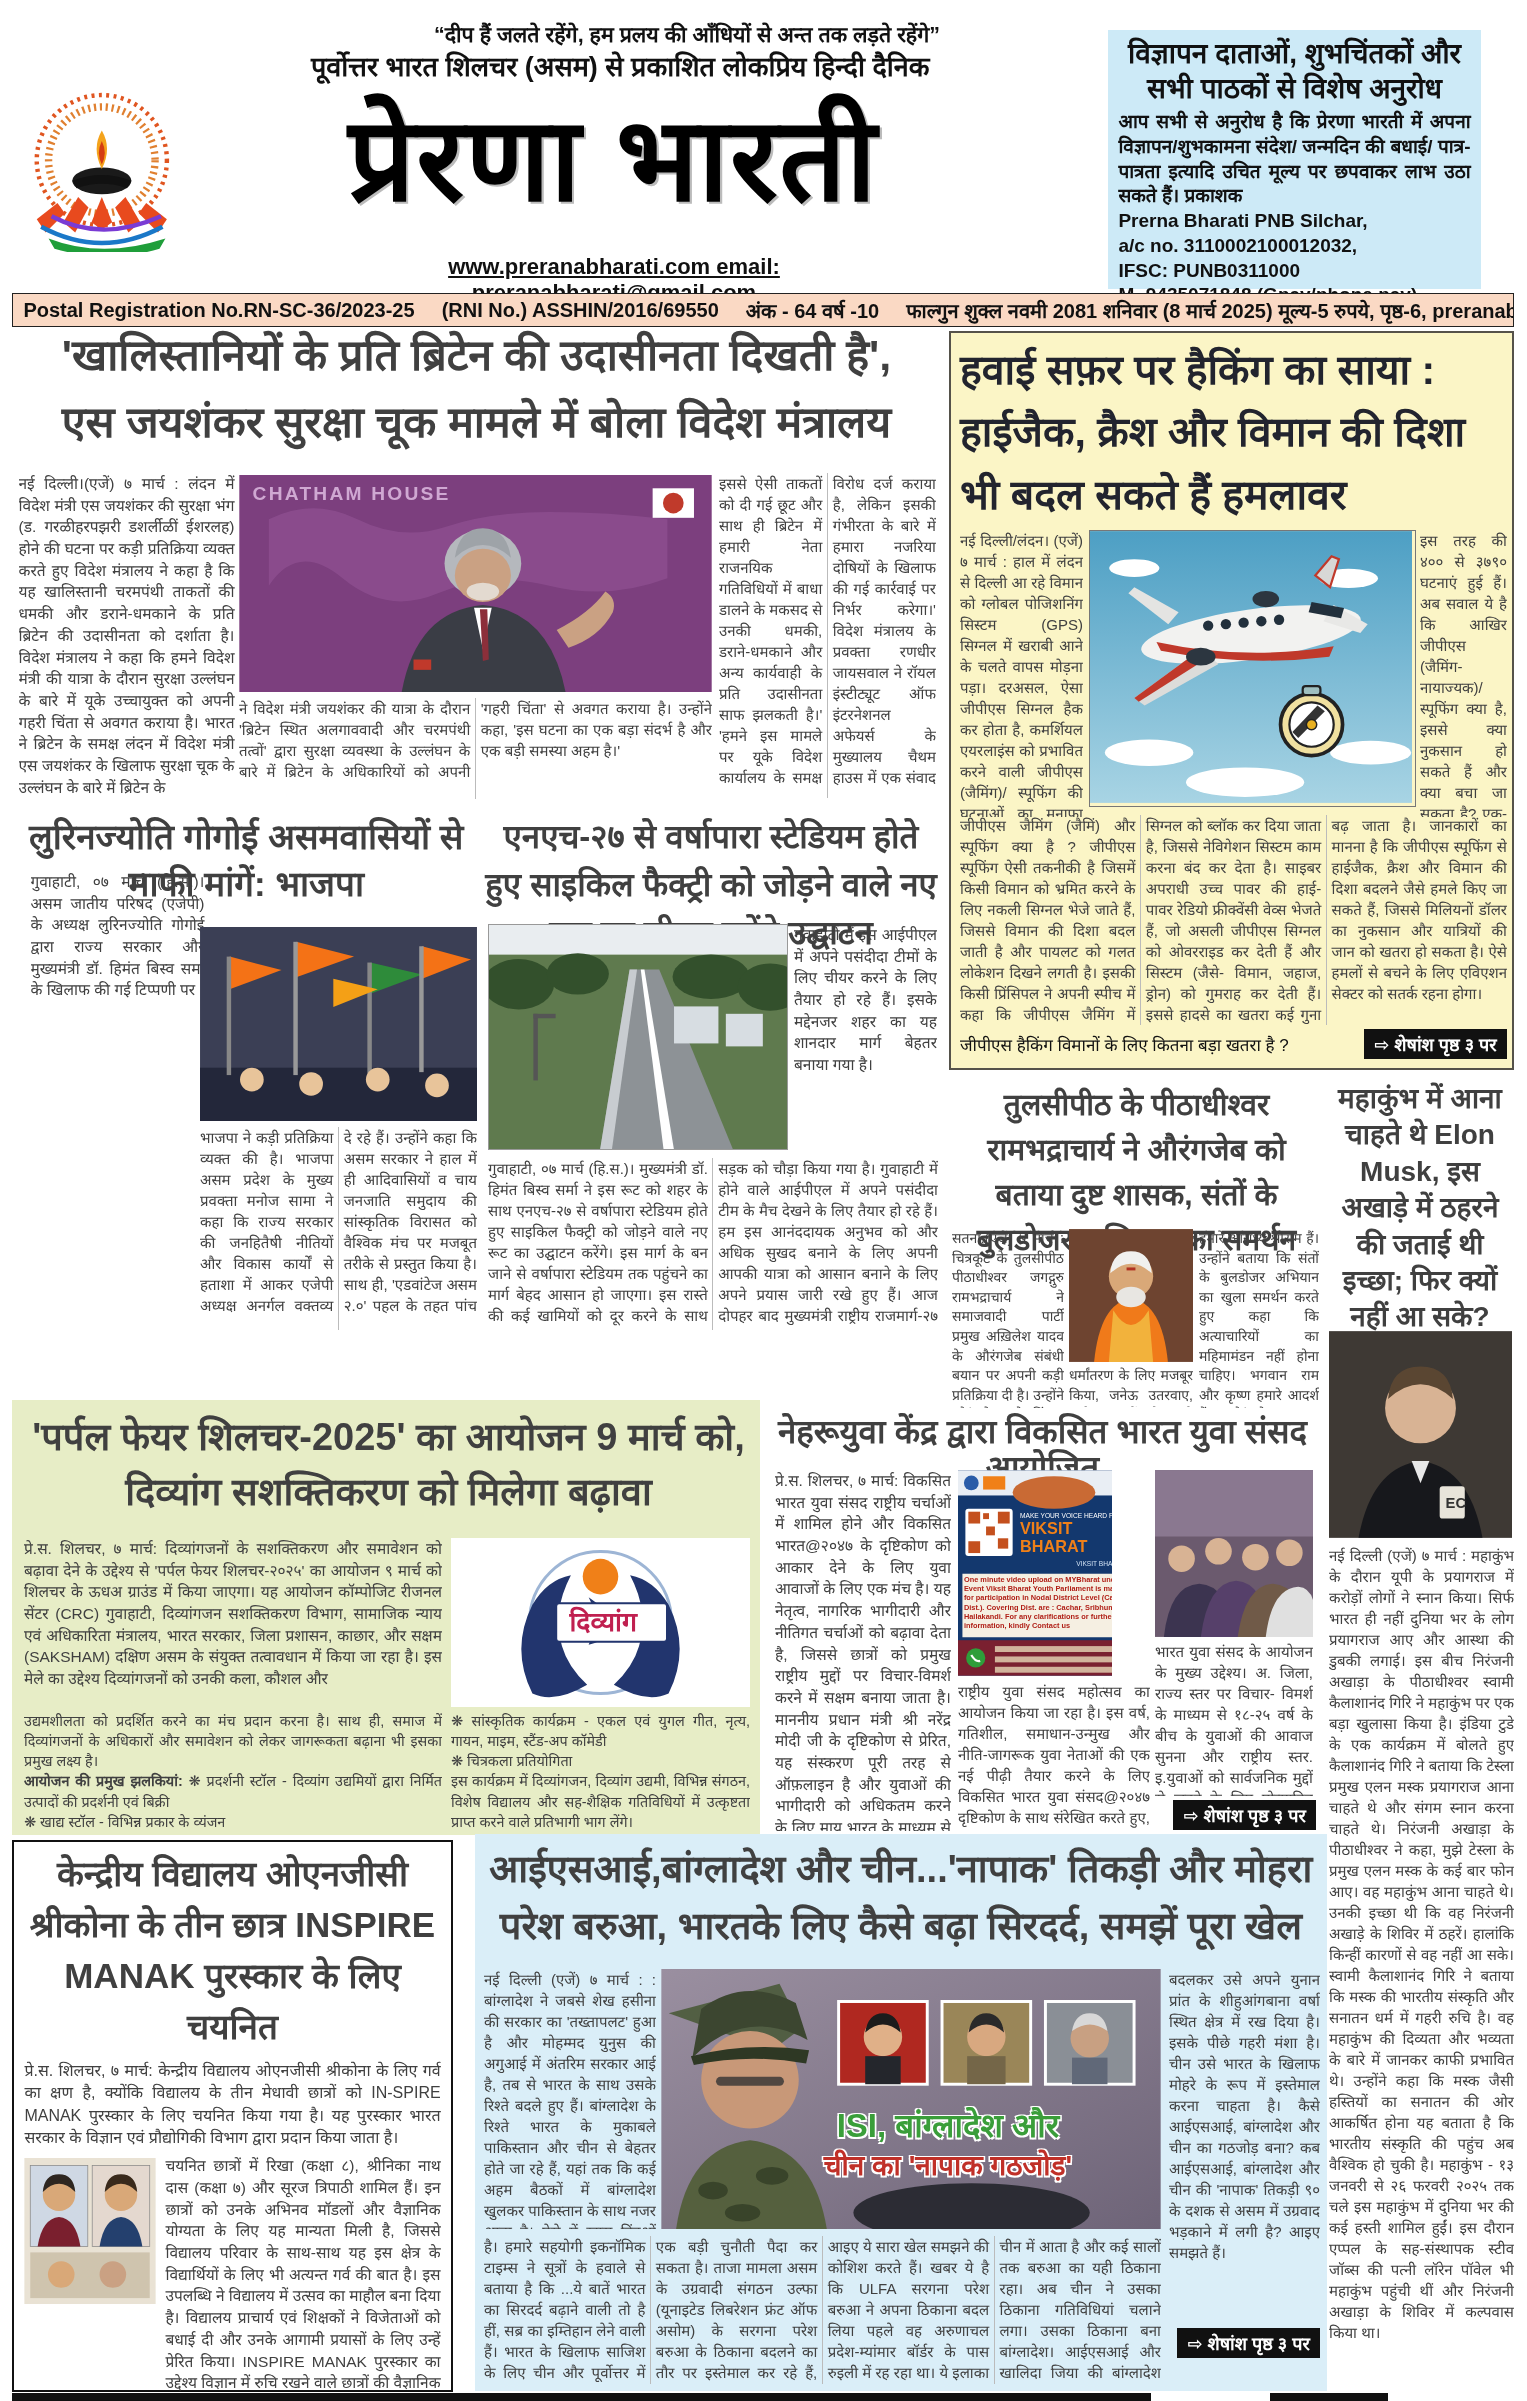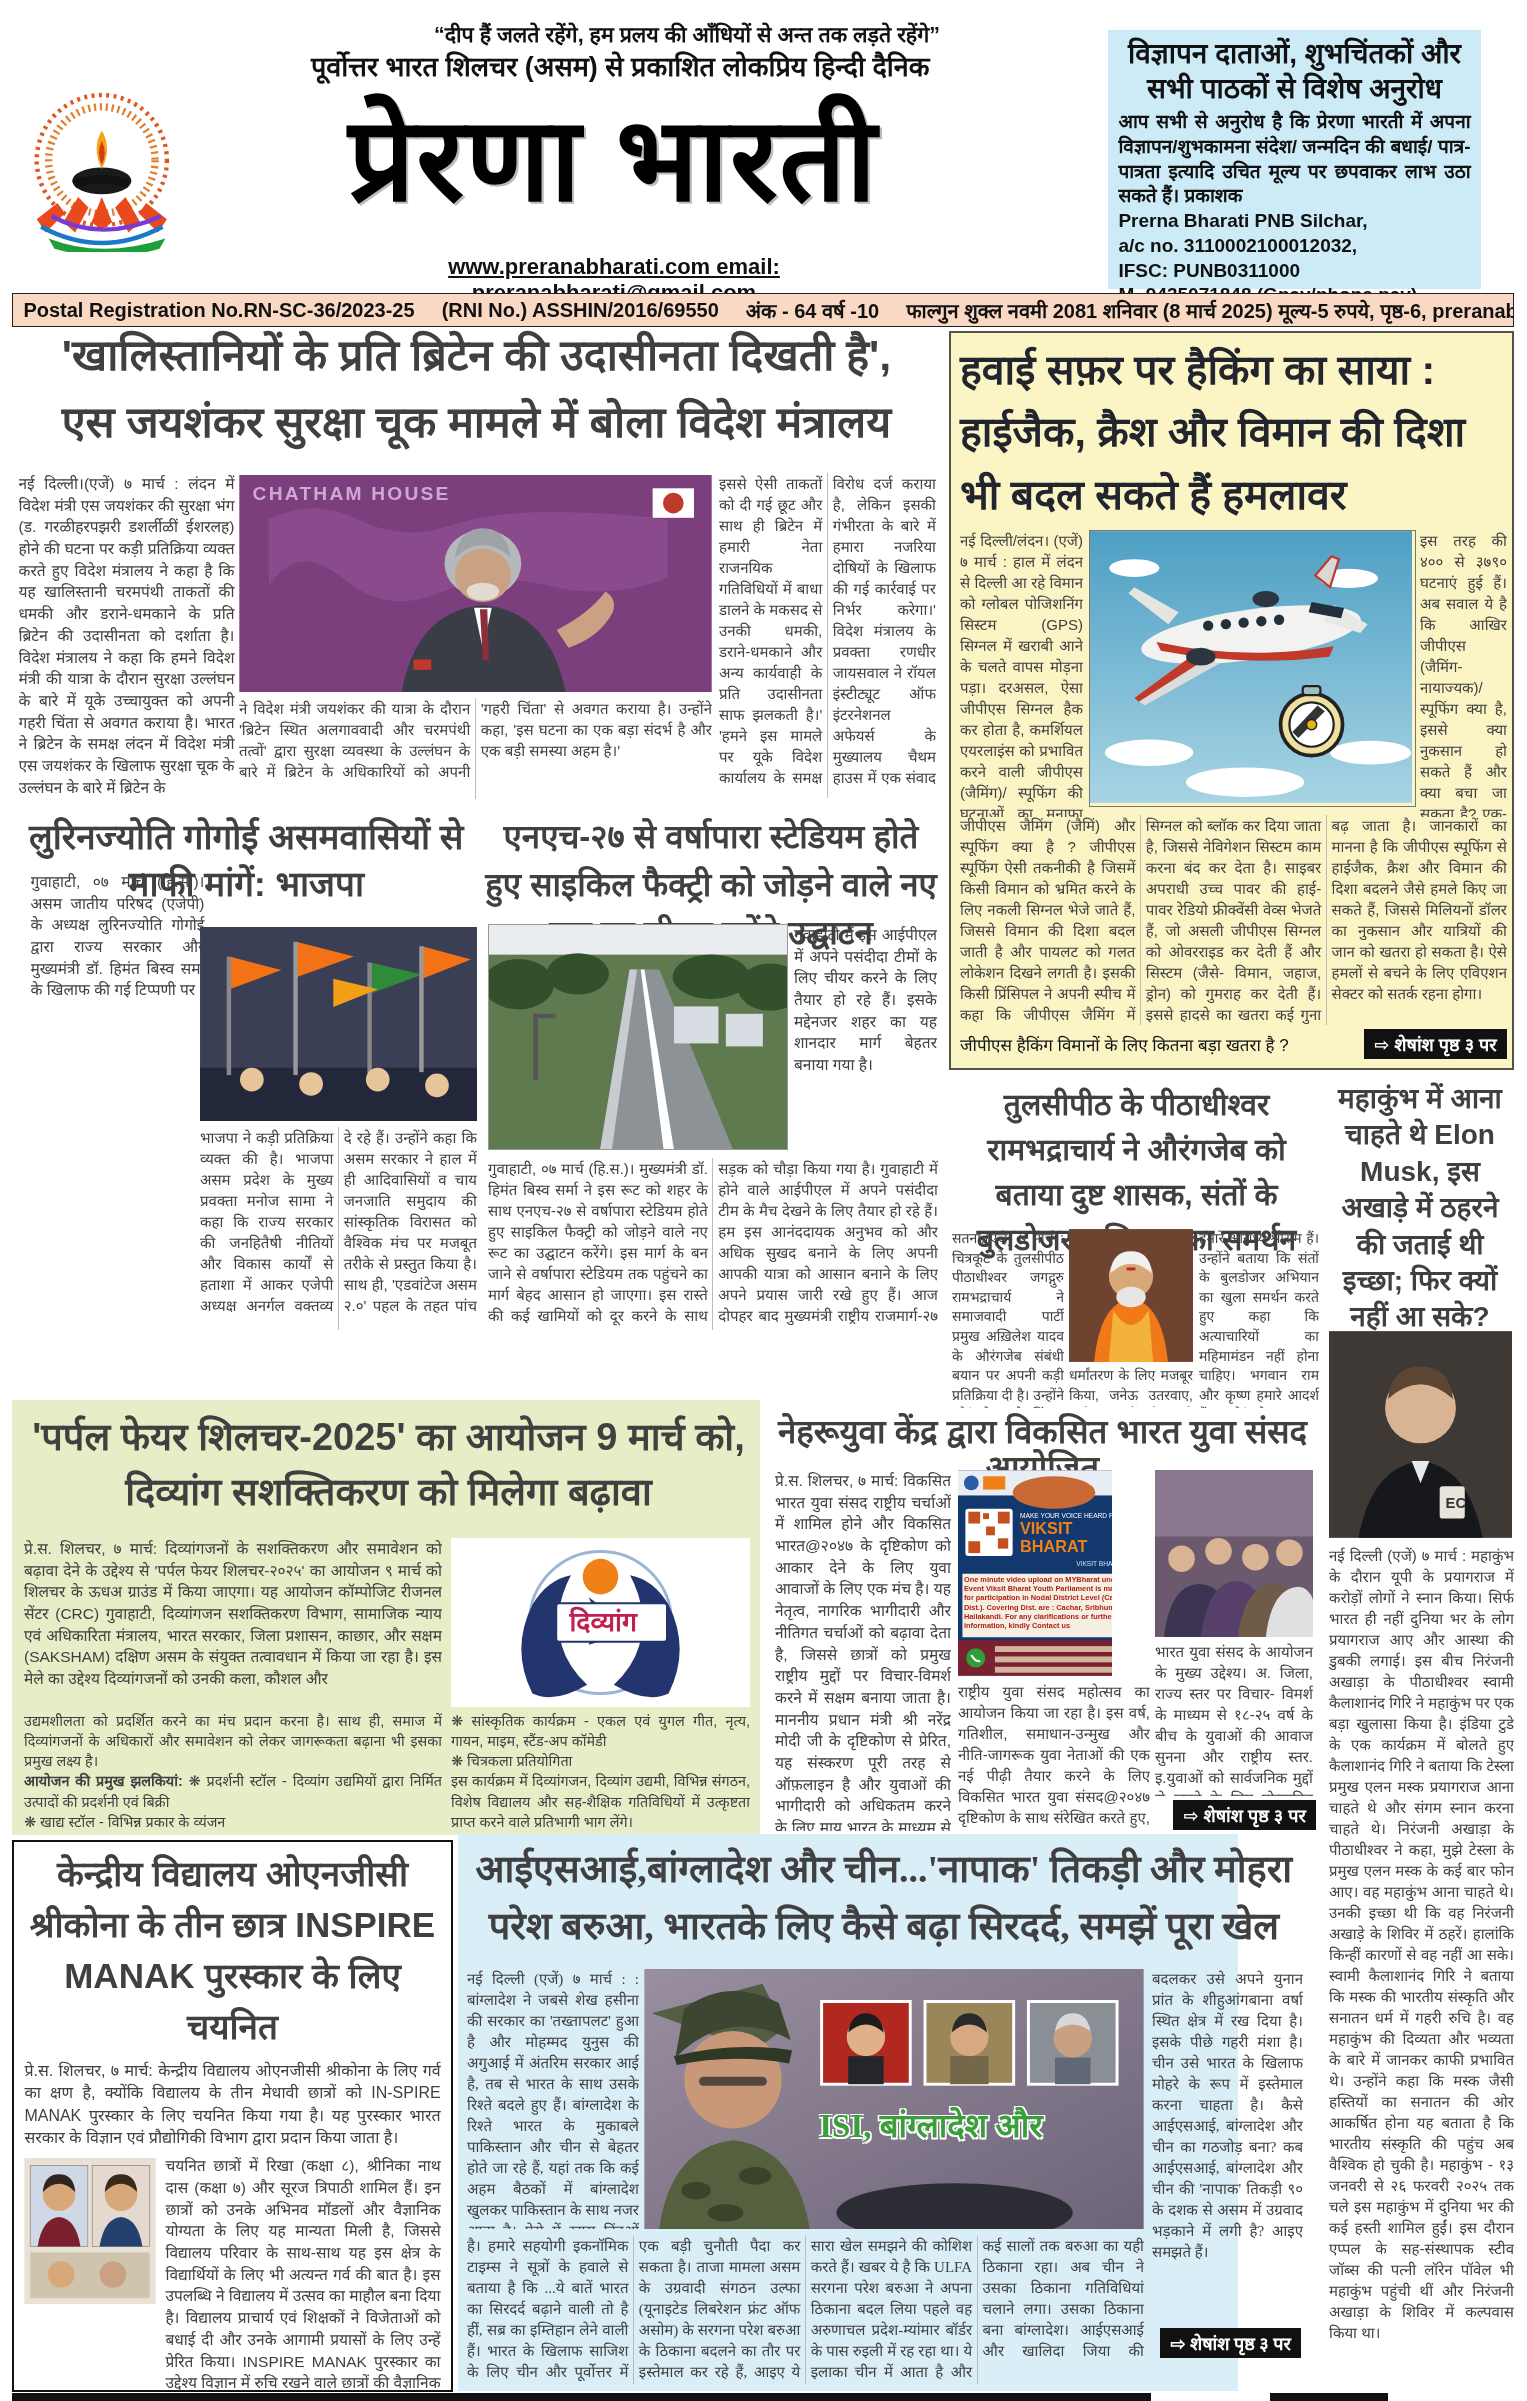--- a/index.html
+++ b/index.html
@@ -345,21 +345,21 @@
           <path d="M102 120 q6 -38 29 -40 q23 2 29 40z" fill="#24406e"></path>
           <rect x="8" y="128" width="162" height="62" fill="#cfc4ae"></rect>
           <circle cx="50" cy="158" r="18" fill="#d9a878"></circle>
             <circle cx="120" cy="158" r="18" fill="#caa183"></circle>
         </svg>
       </span>
       <span class="t" style="font-size:15.5px;display:block;">चयनित छात्रों में रिखा (कक्षा ८), श्रीनिका नाथ दास (कक्षा ७) और सूरज त्रिपाठी शामिल हैं। इन छात्रों को उनके अभिनव मॉडलों और वैज्ञानिक योग्यता के लिए यह मान्यता मिली है, जिससे विद्यालय परिवार के साथ-साथ यह इस क्षेत्र के विद्यार्थियों के लिए भी अत्यन्त गर्व की बात है। इस उपलब्धि ने विद्यालय में उत्सव का माहौल बना दिया है। विद्यालय प्राचार्य एवं शिक्षकों ने विजेताओं को बधाई दी और उनके आगामी प्रयासों के लिए उन्हें प्रेरित किया। INSPIRE MANAK पुरस्कार का उद्देश्य विज्ञान में रुचि रखने वाले छात्रों की वैज्ञानिक दृष्टिकोण को बढ़ावा देना और उनके अभिनव विचारों का समर्थन देना है।</span>
     </div>
   </div>
 
-  <div class="abs" style="left:458px;top:1834px;width:780px;height:557px;background:#daeef8;font-family:Liberation Serif, serif;">
+  <div class="abs" style="left:475px;top:1834px;width:852px;height:557px;background:#daeef8;">
     <div class="hl" style="position:absolute;left:7.4px;top:7.4px;width:837px;font-size:38px;line-height:1.5;">आईएसआई,बांग्लादेश और चीन...'नापाक' तिकड़ी और मोहरा परेश बरुआ, भारतके लिए कैसे बढ़ा सिरदर्द, समझें पूरा खेल</div>
     <div class="t" style="position:absolute;left:9px;top:135px;width:172px;height:260px;font-size:15px;">नई दिल्ली (एजें) ७ मार्च : :  बांग्लादेश ने जबसे शेख हसीना की सरकार का 'तख्तापलट' हुआ है और मोहम्मद युनुस की अगुआई में अंतरिम सरकार आई है, तब से भारत के साथ उसके रिश्ते बदले हुए हैं। बांग्लादेश के रिश्ते भारत के मुकाबले पाकिस्तान और चीन से बेहतर होते जा रहे हैं, यहां तक कि कई अहम बैठकों में बांग्लादेश खुलकर पाकिस्तान के साथ नजर आता है। ऐसे में खास हिंदुओं और भारत के खिलाफ जहर उगलने वालों को वे सर आंखों पर बिठा</div>
     <div class="photo" style="position:absolute;left:186px;top:135px;width:500px;height:260px;">
       <svg width="500" height="260" viewBox="0 0 676 352">
         <defs>
             <linearGradient id="pb" x1="0" y1="0" x2="1" y2="1">
           <stop offset="0" stop-color="#9a8fa0"></stop>
               <stop offset="1" stop-color="#6e6478"></stop>
             </linearGradient>
           </defs>
@@ -386,20 +386,22 @@
         <rect x="276" y="118" width="48" height="38" fill="#24262c"></rect>
         <circle cx="440" cy="92" r="26" fill="#d8a880"></circle>
           <path d="M416 86 q24 -22 48 0 q-4 -26 -24 -26t-24 26" fill="#2a2a2a"></path>
         <rect x="414" y="118" width="52" height="38" fill="#746648"></rect>
         <circle cx="580" cy="94" r="26" fill="#c8a082"></circle>
           <path d="M556 84 q24 -18 48 0 q-4 -24 -24 -24t-24 24" fill="#d8d8d8"></path>
         <rect x="556" y="120" width="48" height="36" fill="#606878"></rect>
       </svg>
       <div class="ovl" style="top:133px;left:89px;right:15px;font-size:33px;color:#3a9e3a;
             text-shadow:1.5px 1.5px 0 #fff,-1.5px -1.5px 0 #fff,1.5px -1.5px 0 #fff,-1.5px 1.5px 0 #fff;">ISI, बांग्लादेश और</div>
+      <div class="ovl" style="top:176px;left:89px;right:15px;font-size:28px;color:#c03028;
+            text-shadow:1.5px 1.5px 0 #fff,-1.5px -1.5px 0 #fff,1.5px -1.5px 0 #fff,-1.5px 1.5px 0 #fff;">चीन का 'नापाक गठजोड़'</div>
     </div>
     <div class="t" style="position:absolute;left:694px;top:135px;width:151px;height:355px;font-size:15px;">बदलकर उसे अपने युनान प्रांत के शीहुआंगबाना वर्षा स्थित क्षेत्र में रख दिया है। इसके पीछे गहरी मंशा है। चीन उसे भारत के खिलाफ मोहरे के रूप में इस्तेमाल करना चाहता है। कैसे आईएसआई, बांग्लादेश और चीन का गठजोड़ बना? कब आईएसआई, बांग्लादेश और चीन की 'नापाक' तिकड़ी ९० के दशक से असम में उग्रवाद भड़काने में लगी है? आइए समझते हैं।</div>
     <div class="t c4" style="position:absolute;left:9px;top:402px;width:677px;height:148px;font-size:15px;">है। हमारे सहयोगी इकनॉमिक टाइम्स ने सूत्रों के हवाले से बताया है कि ...ये बातें भारत का सिरदर्द बढ़ाने वाली तो है हीं, सब्र का इम्तिहान लेने वाली हैं। भारत के खिलाफ साजिश के लिए चीन और पूर्वोत्तर में एक बड़ी चुनौती पैदा कर सकता है। ताजा मामला असम के उग्रवादी संगठन उल्फा (यूनाइटेड लिबरेशन फ्रंट ऑफ असोम) के सरगना परेश बरुआ के ठिकाना बदलने का तौर पर इस्तेमाल कर रहे हैं, आइए ये सारा खेल समझने की कोशिश करते हैं।  खबर ये है कि ULFA सरगना परेश बरुआ ने अपना ठिकाना बदल लिया पहले वह अरुणाचल प्रदेश-म्यांमार बॉर्डर के पास रुइली में रह रहा था। ये इलाका चीन में आता है और कई सालों तक बरुआ का यही ठिकाना रहा। अब चीन ने उसका ठिकाना गतिविधियां चलाने लगा। उसका ठिकाना बना बांग्लादेश। आईएसआई और खालिदा जिया की बांग्लादेश नेशनलिस्ट पार्टी के संरक्षण में वह</div>
     <div style="position:absolute;left:702px;top:494px;">
       <span class="badge">⇨ शेषांश पृष्ठ ३ पर</span>
     </div>
   </div>
 
   <div class="abs" style="left:12px;top:2393px;width:1139px;height:9.6px;background:#111;"></div>
   <div class="abs" style="left:1270px;top:2393px;width:118px;height:9.6px;background:#111;"></div>

